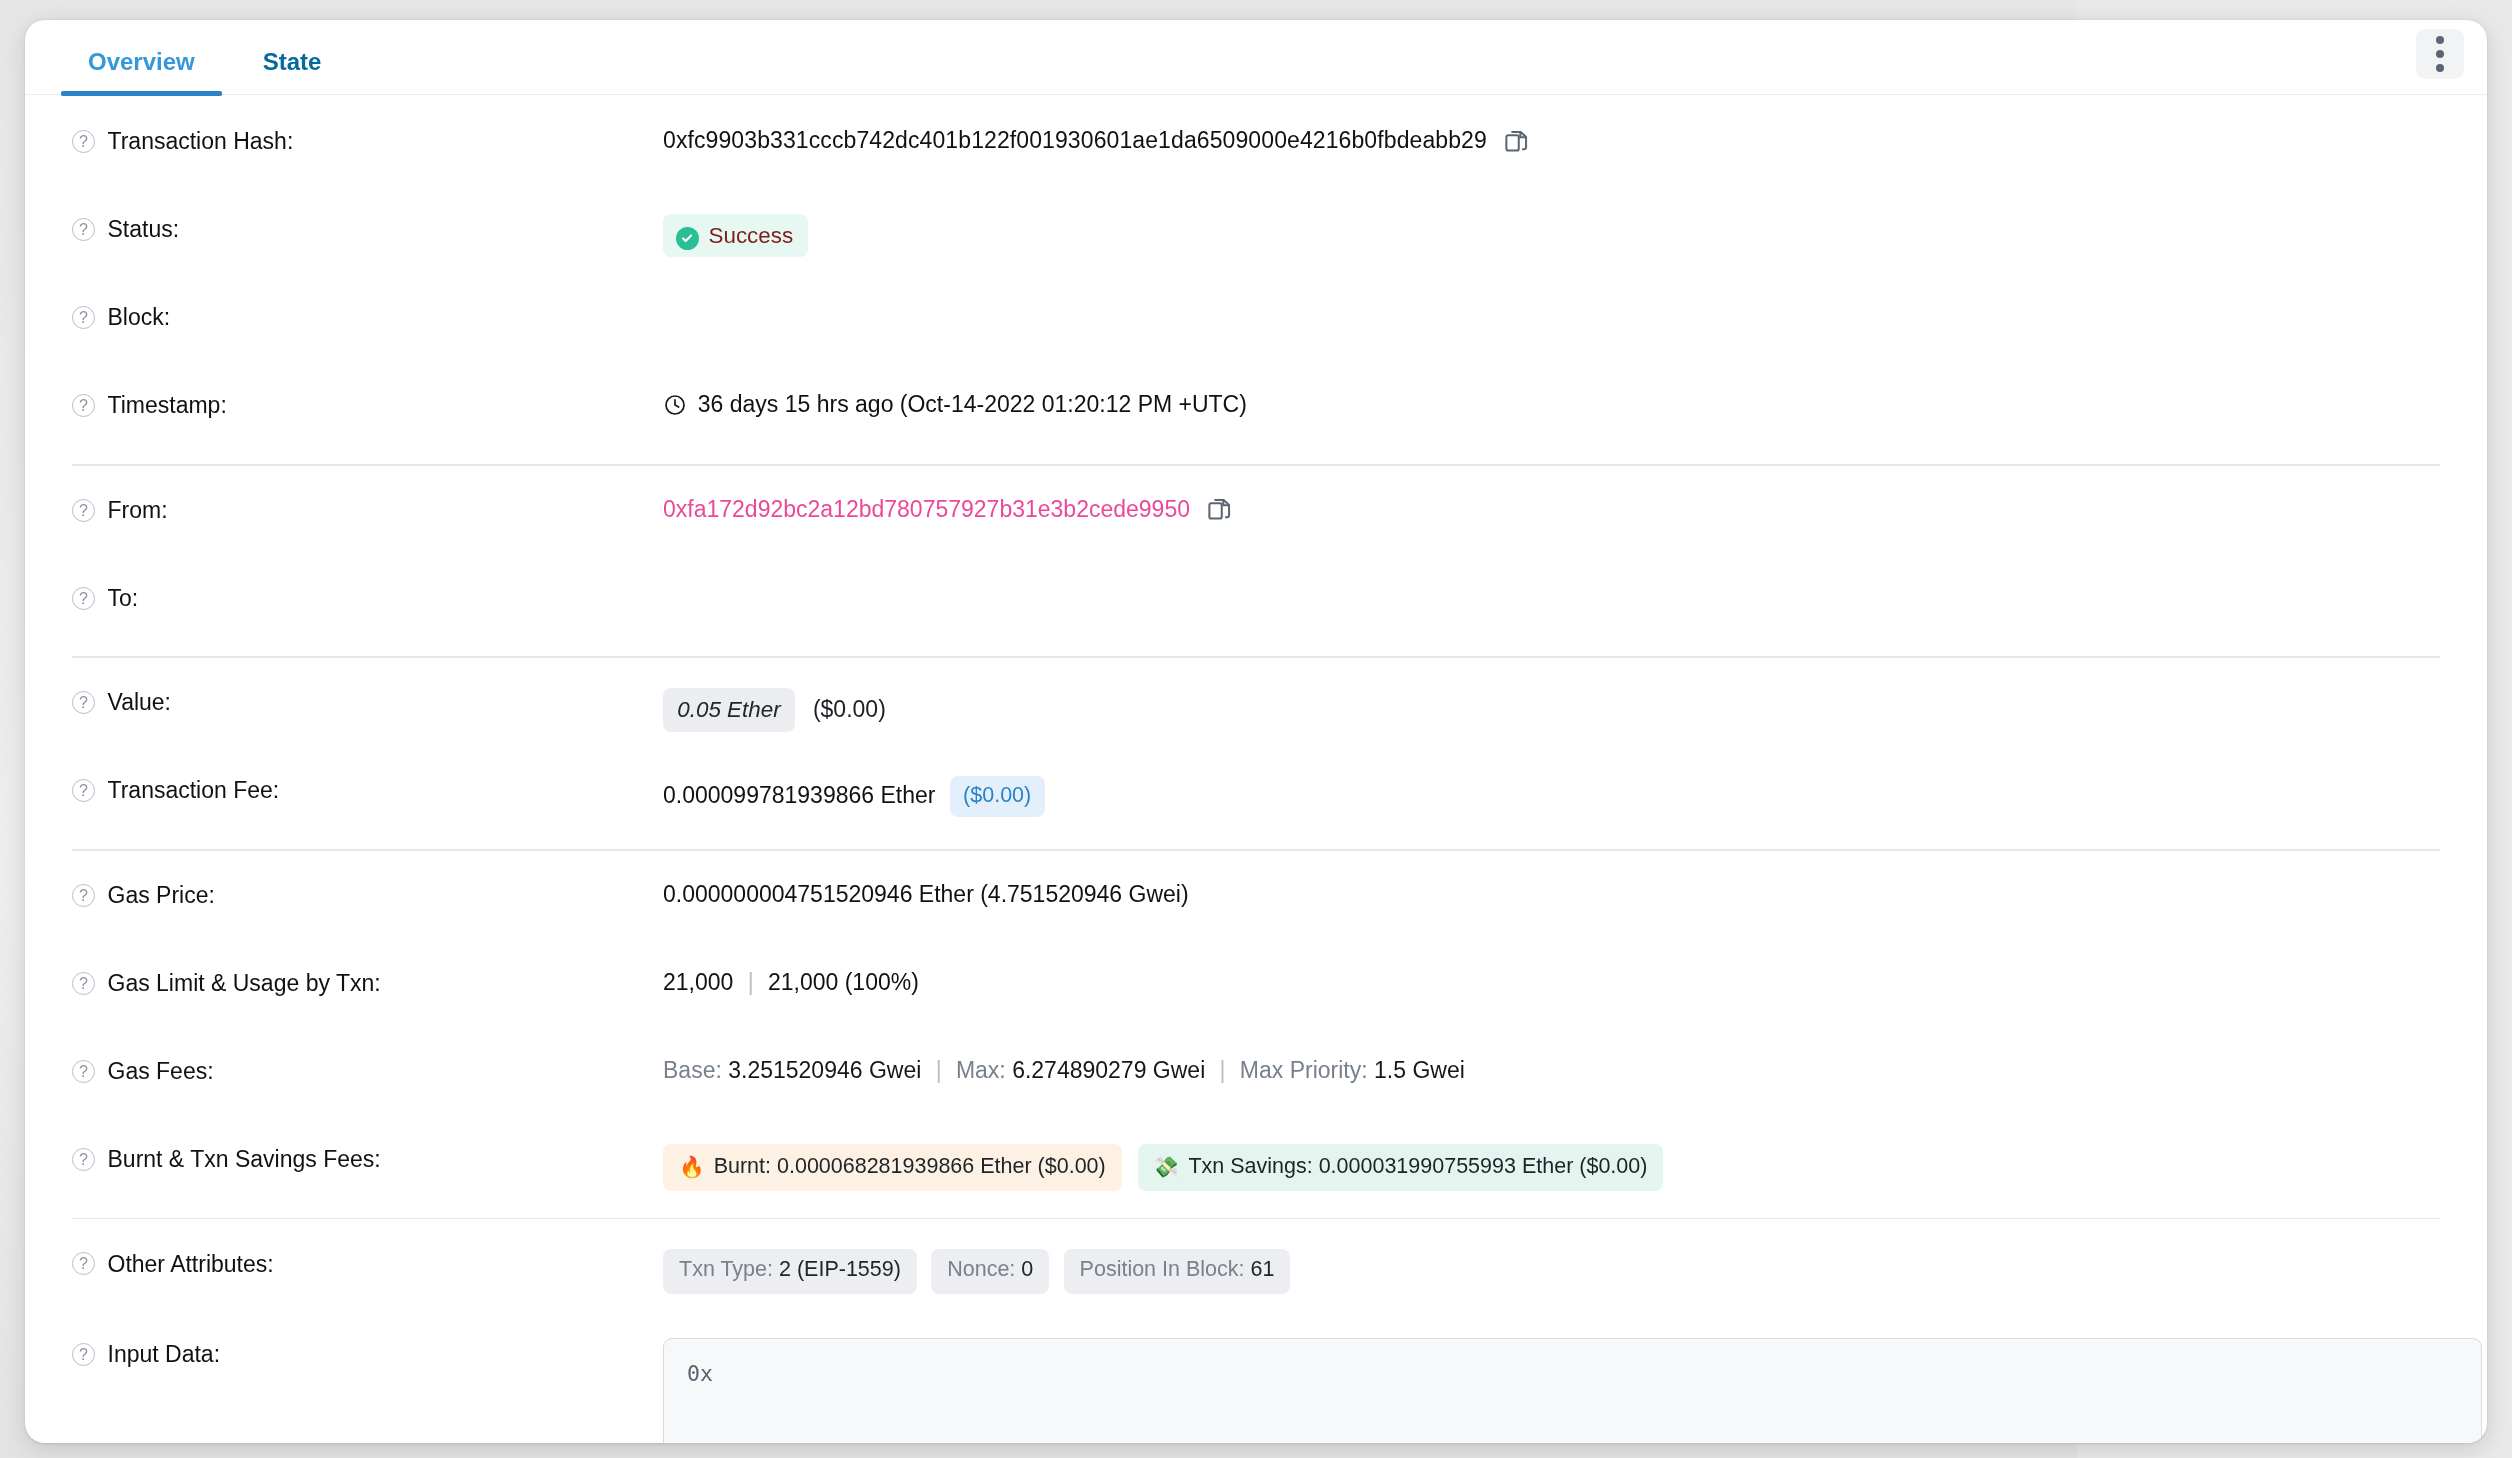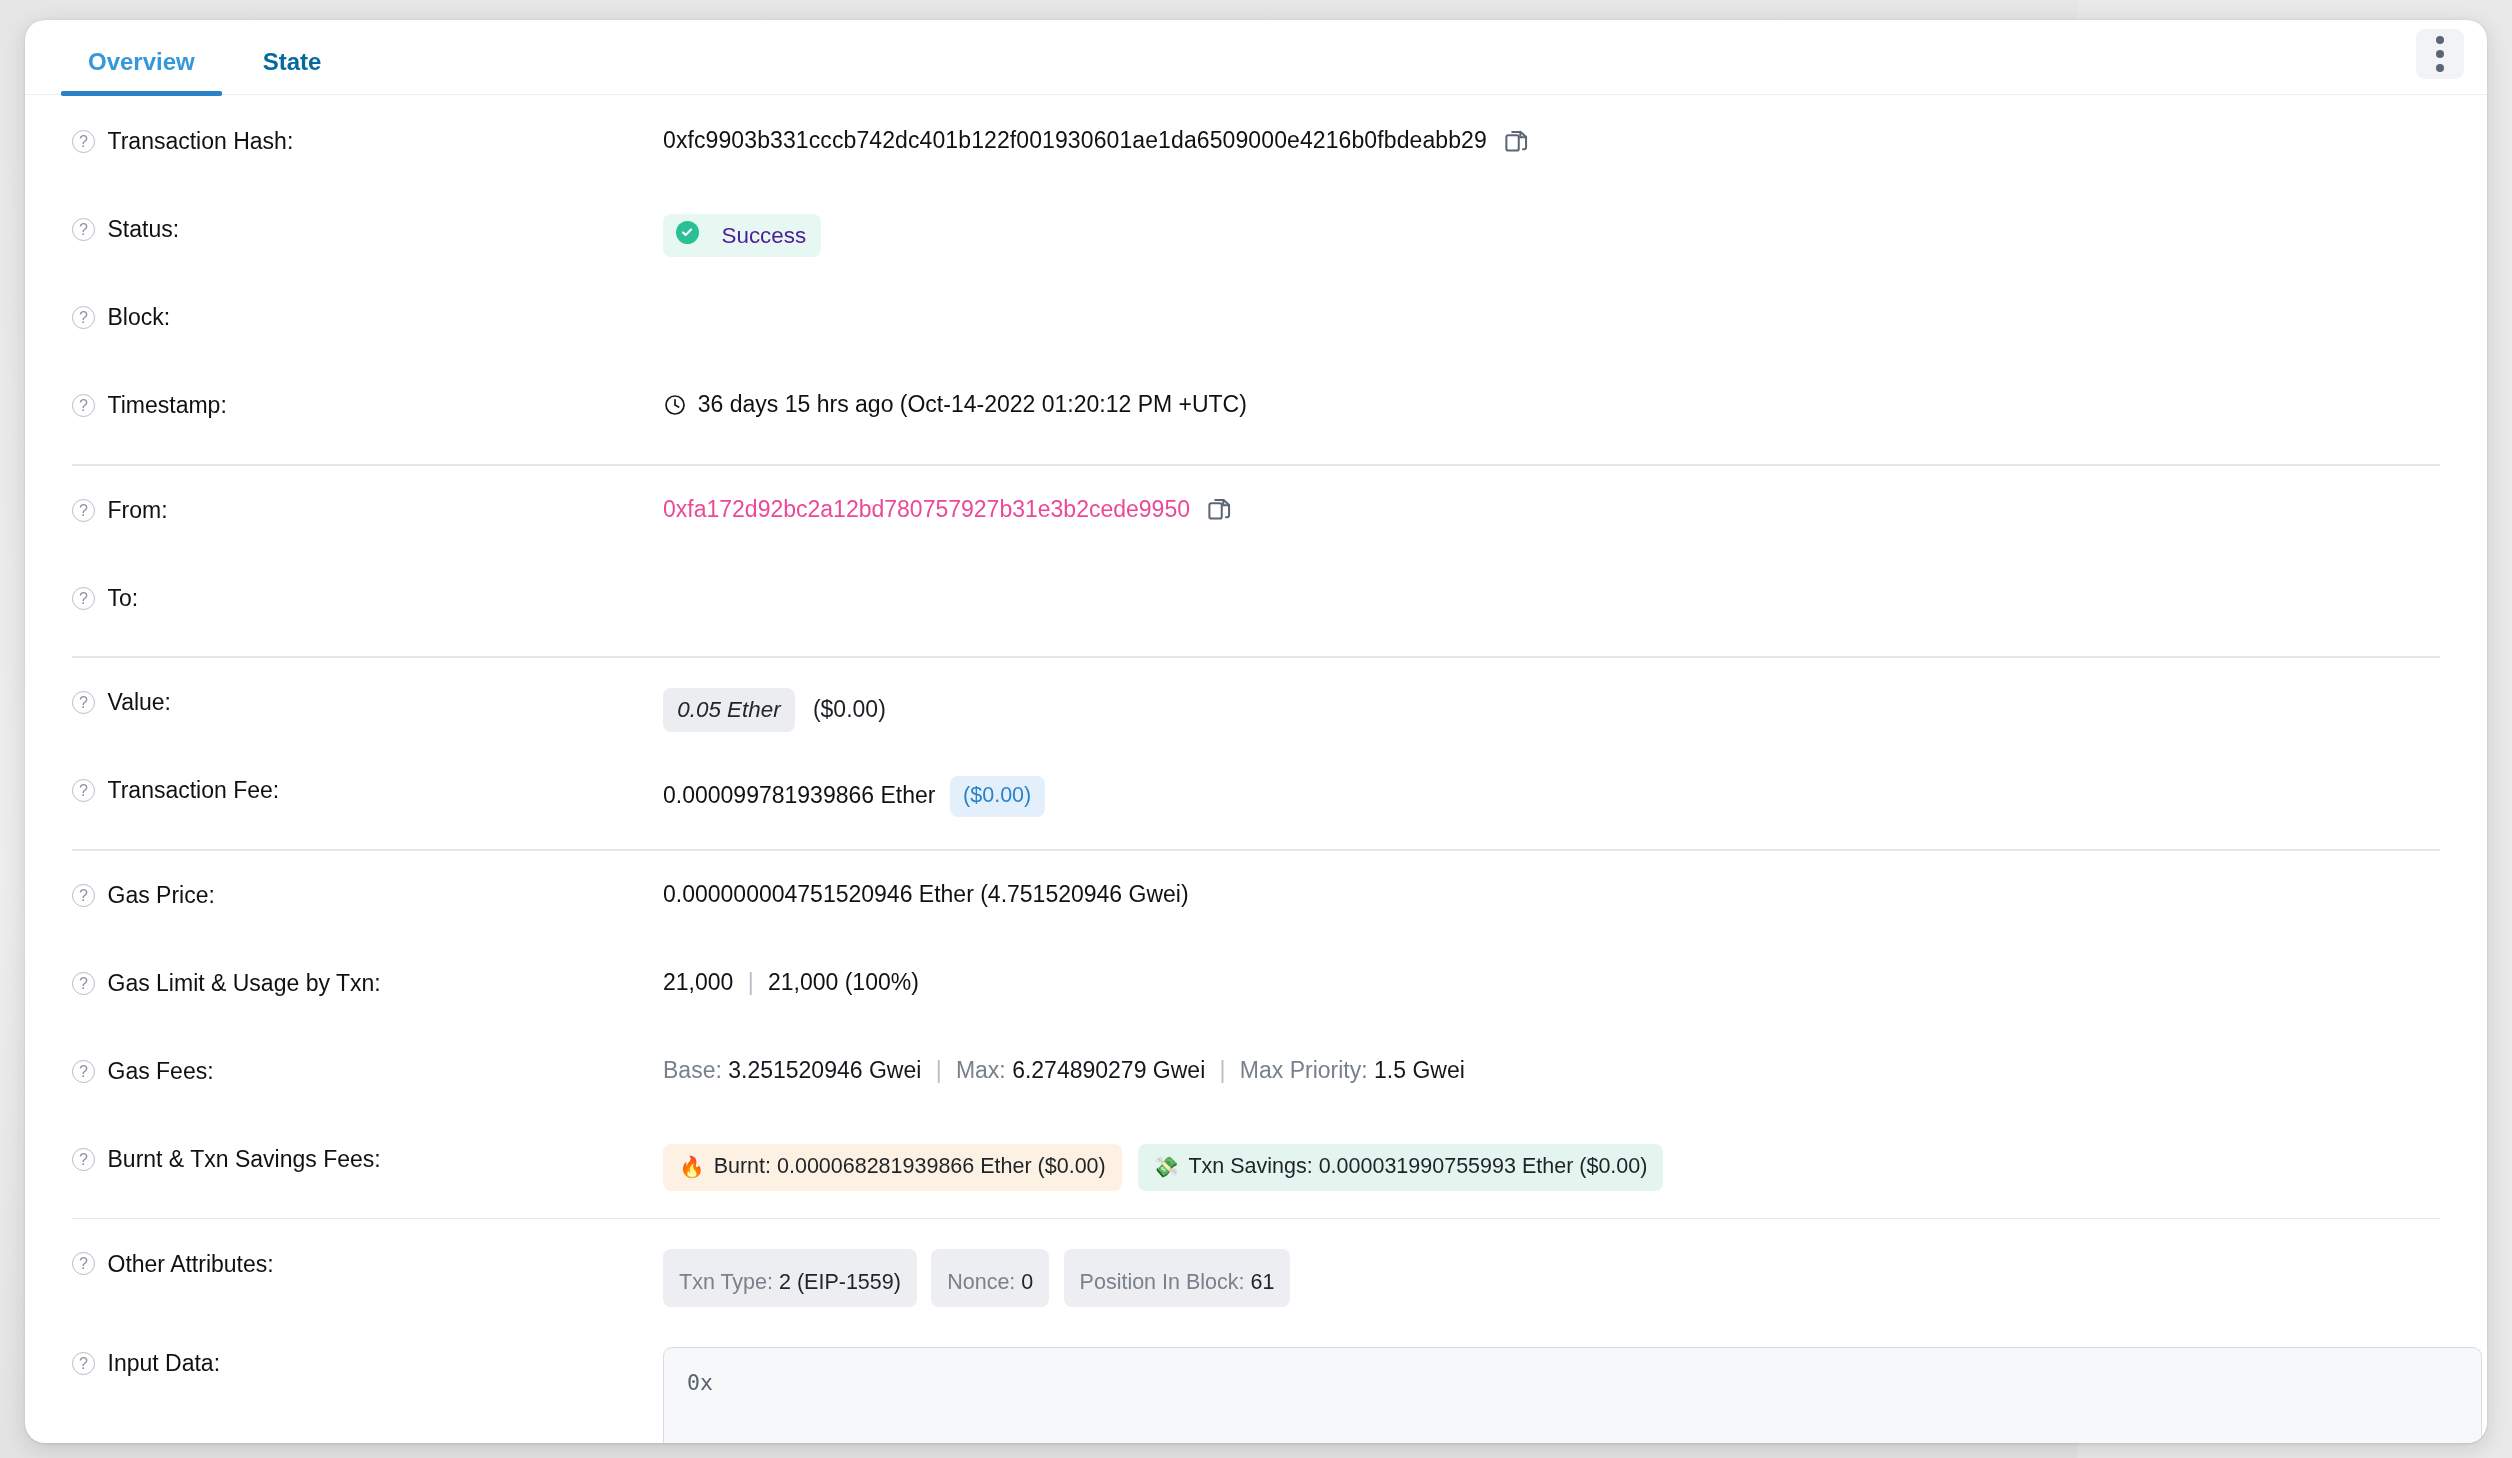--- a/index.html
+++ b/index.html
@@ -137,24 +137,24 @@
 
   .divider {
     height: 1.8px;
     background: #e3e6ea;
     margin: 5.4px 47px 5.4px 47px;
   }
 
   
   .badge-success {
     display: inline-flex;
-    align-items: flex-start;
-    gap: 23px;
+    align-items: flex-end;
+    gap: 10px;
     background: #e7f8f3;
-    color: #4c1d95;
+    color: #7f1d1d;
     border-radius: 8px;
     padding: 6.3px 15.2px 7.2px 12.5px;
     font-size: 22.4px;
   }
   .tick {
     width: 23px; height: 23px; border-radius: 50%;
     background: #2bbf95;
     display: inline-flex; align-items: center; justify-content: center;
   }
   .tick svg { display: block; }
@@ -224,21 +224,21 @@
     white-space: nowrap;
   }
   .fee-burnt { background: #fdf1e3; color: #1e2329; }
   .fee-savings { background: #e4f5ef; color: #1e2329; margin-left: 16px; }
   .emoji { font-size: 20.6px; line-height: 1; }
 
   .attr-badge {
     display: inline-block;
     background: #eceef1;
     border-radius: 8px;
-    padding: 20px 16px 10px 16px;
+    padding: 7px 16px 10px 16px;
     font-size: 21.5px;
     color: #20252b;
     margin-right: 14.3px;
     white-space: nowrap;
   }
   .attr-badge .k { color: #78818c; }
 
   .ta-wrap { flex: 1 1 auto; position: relative; }
   .textarea {
     width: 1819px;

